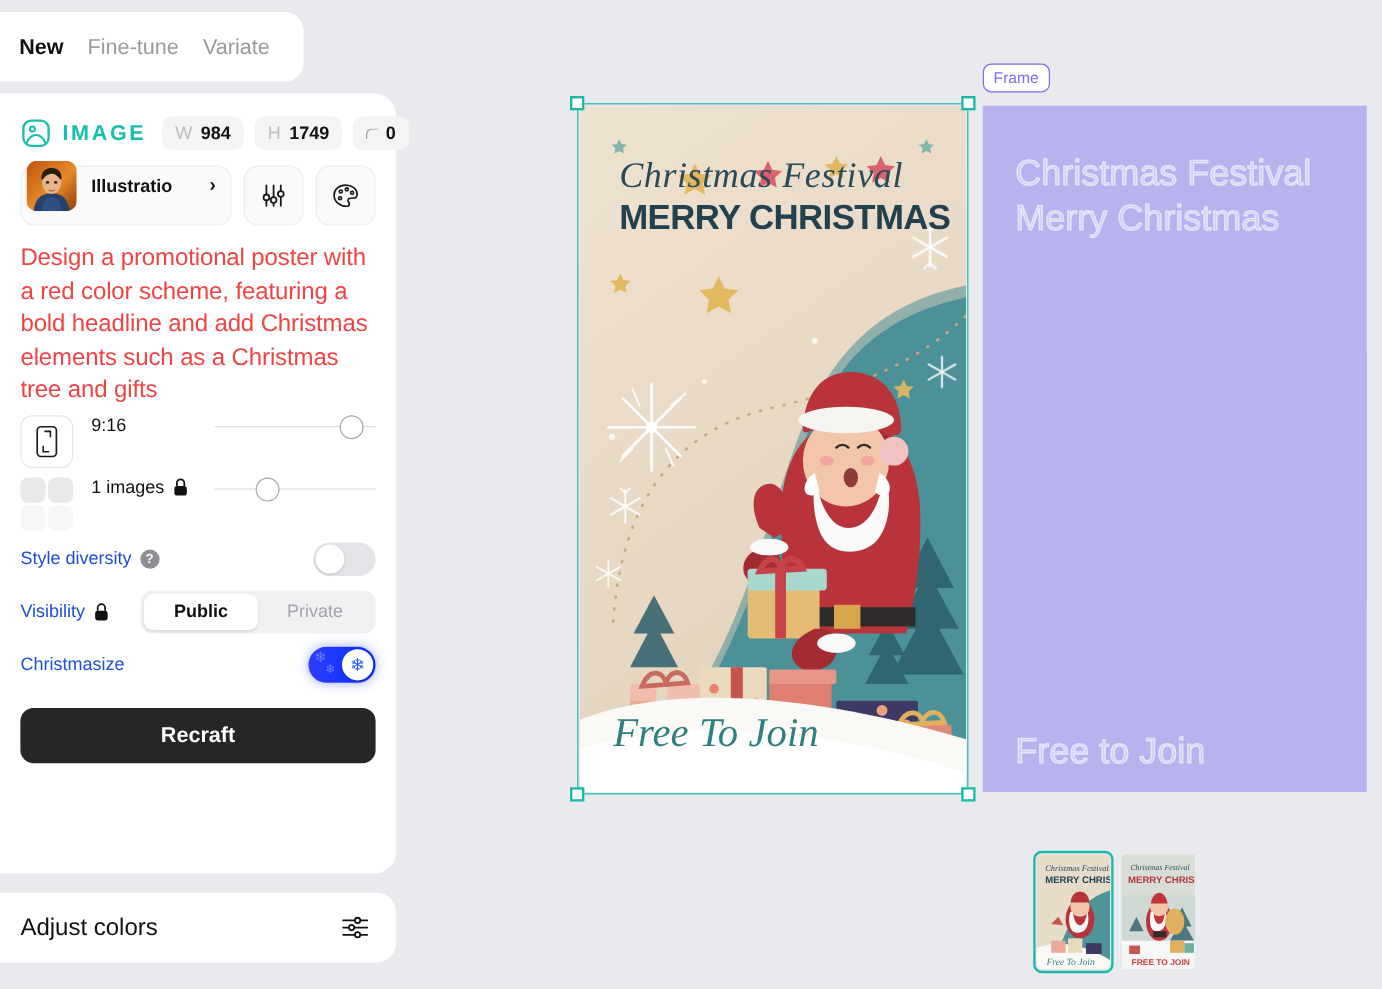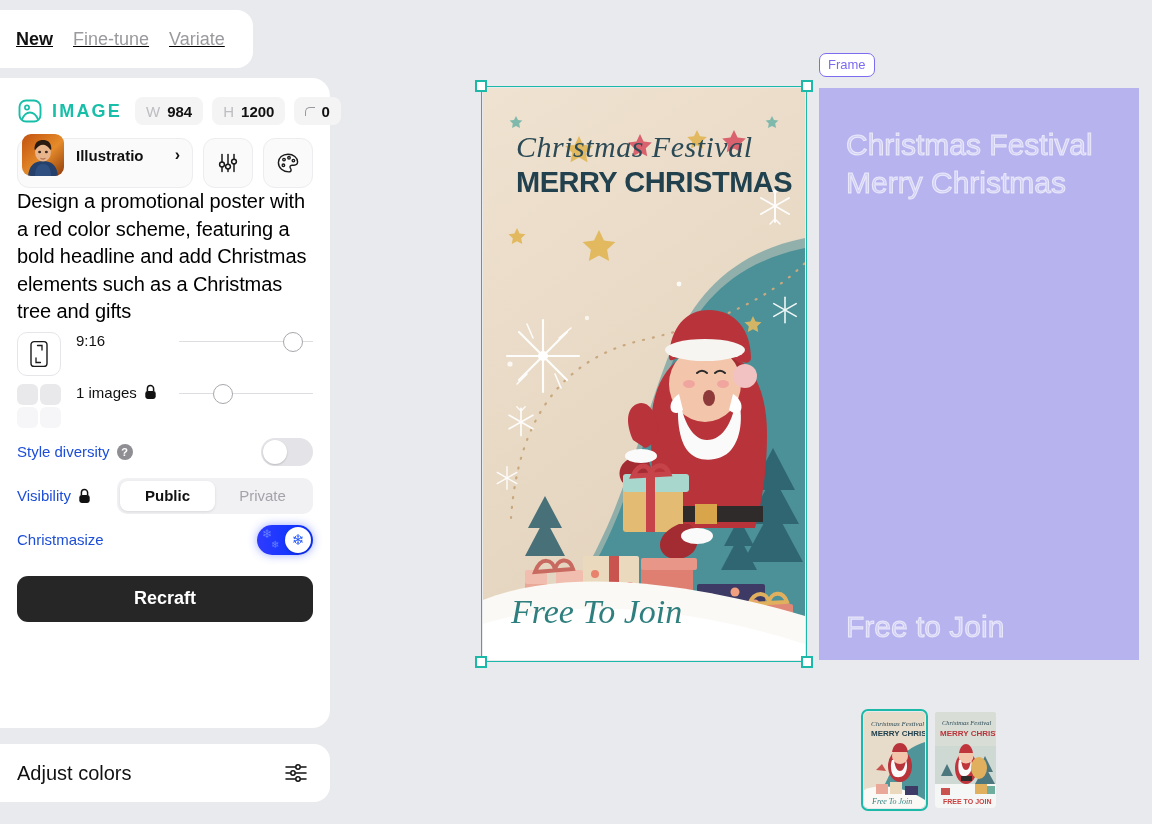--- a/index.html
+++ b/index.html
@@ -9,21 +9,21 @@
     font-family: "Liberation Sans", sans-serif;
     position: relative;
   }
 
   
   #left-panel { position: absolute; left: 0; top: 0; width: 330px; height: 824px; }
 
   .tabs-card {
     position: absolute; left: 0; top: 10px; width: 253px; height: 58px;
     background: #fff; border-radius: 0 16px 16px 0;
-    display: flex; align-items: center; padding-left: 16px; gap: 20px; text-decoration: underline;
+    display: flex; align-items: center; padding-left: 16px; gap: 20px;
   }
   .tab { font-size: 18px; color: #9a9a9e; cursor: pointer; white-space: nowrap; }
   .tab.active { color: #111; font-weight: bold; }
 
   .main-card {
     position: absolute; left: 0; top: 78px; width: 330px; height: 650px;
     background: #fff; border-radius: 0 18px 18px 0;
     padding: 18px 17px 0 17px;
   }
 
@@ -56,21 +56,21 @@
   .style-name { font-size: 15px; font-weight: bold; color: #111;
     flex: 1; overflow: hidden; white-space: nowrap; }
   .chev { font-size: 16px; color: #111; font-weight: bold; }
   .sq-btn {
     width: 50px; height: 50px; background: #fafafa; border: 1px solid #ededf0;
     border-radius: 12px; display: flex; align-items: center; justify-content: center;
     cursor: pointer; flex: 0 0 50px;
   }
 
   .prompt-text {
-    font-size: 20px; line-height: 27.5px; color: #000000;
+    margin-top: 14px; font-size: 20px; line-height: 27.5px; color: #ef4444;
     letter-spacing: -0.1px;
   }
 
   .ctrl-row { display: flex; align-items: flex-start; height: 46px; margin-top: 6px; }
   .icon-box {
     width: 44px; height: 44px; border: 1px solid #e6e6ea; border-radius: 10px;
     display: flex; align-items: center; justify-content: center; flex: 0 0 44px;
     cursor: pointer;
   }
   .grid4 { width: 44px; height: 44px; flex: 0 0 44px; display: grid;
@@ -189,21 +189,21 @@
           <path d="M5 21.5c2-5 5.5-7 8-7s6 2 8 7" fill="none" stroke="#18bfa8" stroke-width="1.8" stroke-linecap="round"></path>
         </svg>
       </span>
       <span class="image-label">IMAGE</span>
       <span class="dim-chip">
         <span class="k">W</span>
         <span>984</span>
       </span>
       <span class="dim-chip">
         <span class="k">H</span>
-        <span>1200</span>
+        <span>1749</span>
       </span>
       <span class="dim-chip corner">
         <span class="corner-glyph"></span>
         <span>0</span>
       </span>
     </div>
 
     <div class="style-row">
       <div class="style-chip">
         <span class="style-avatar">

